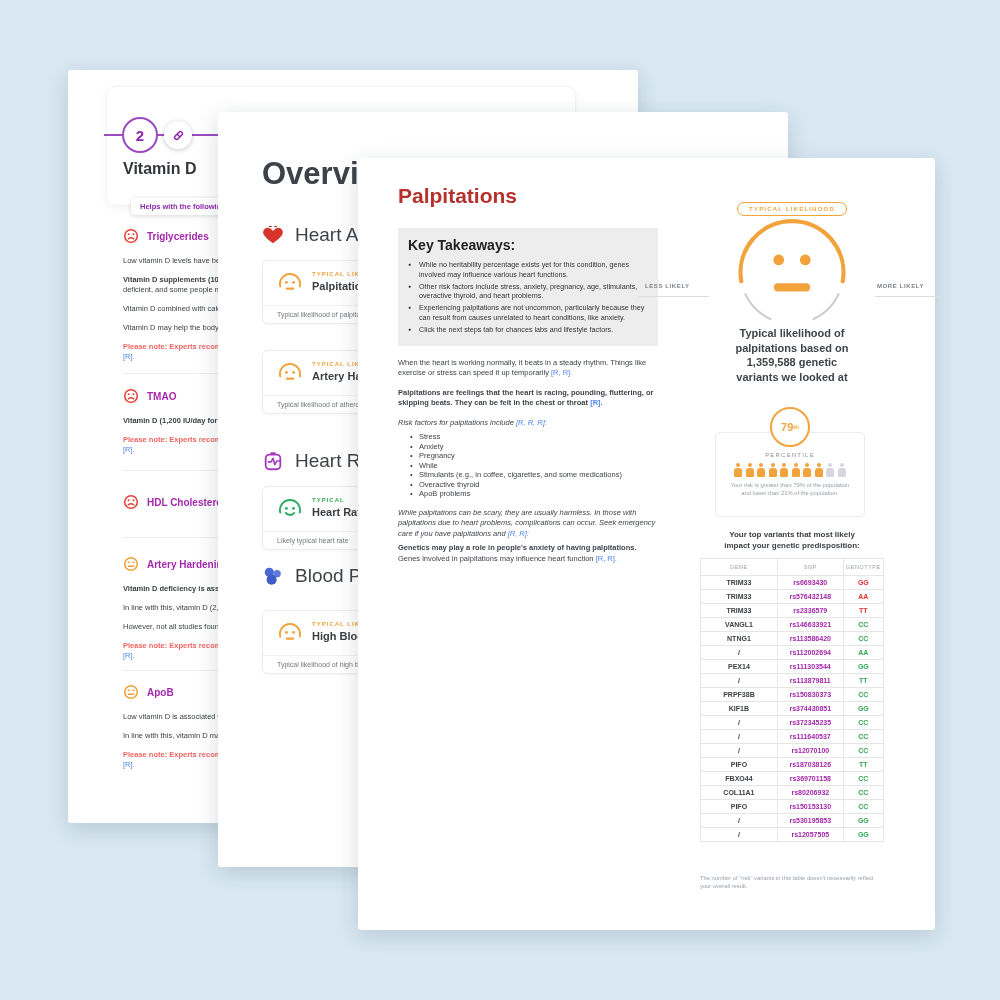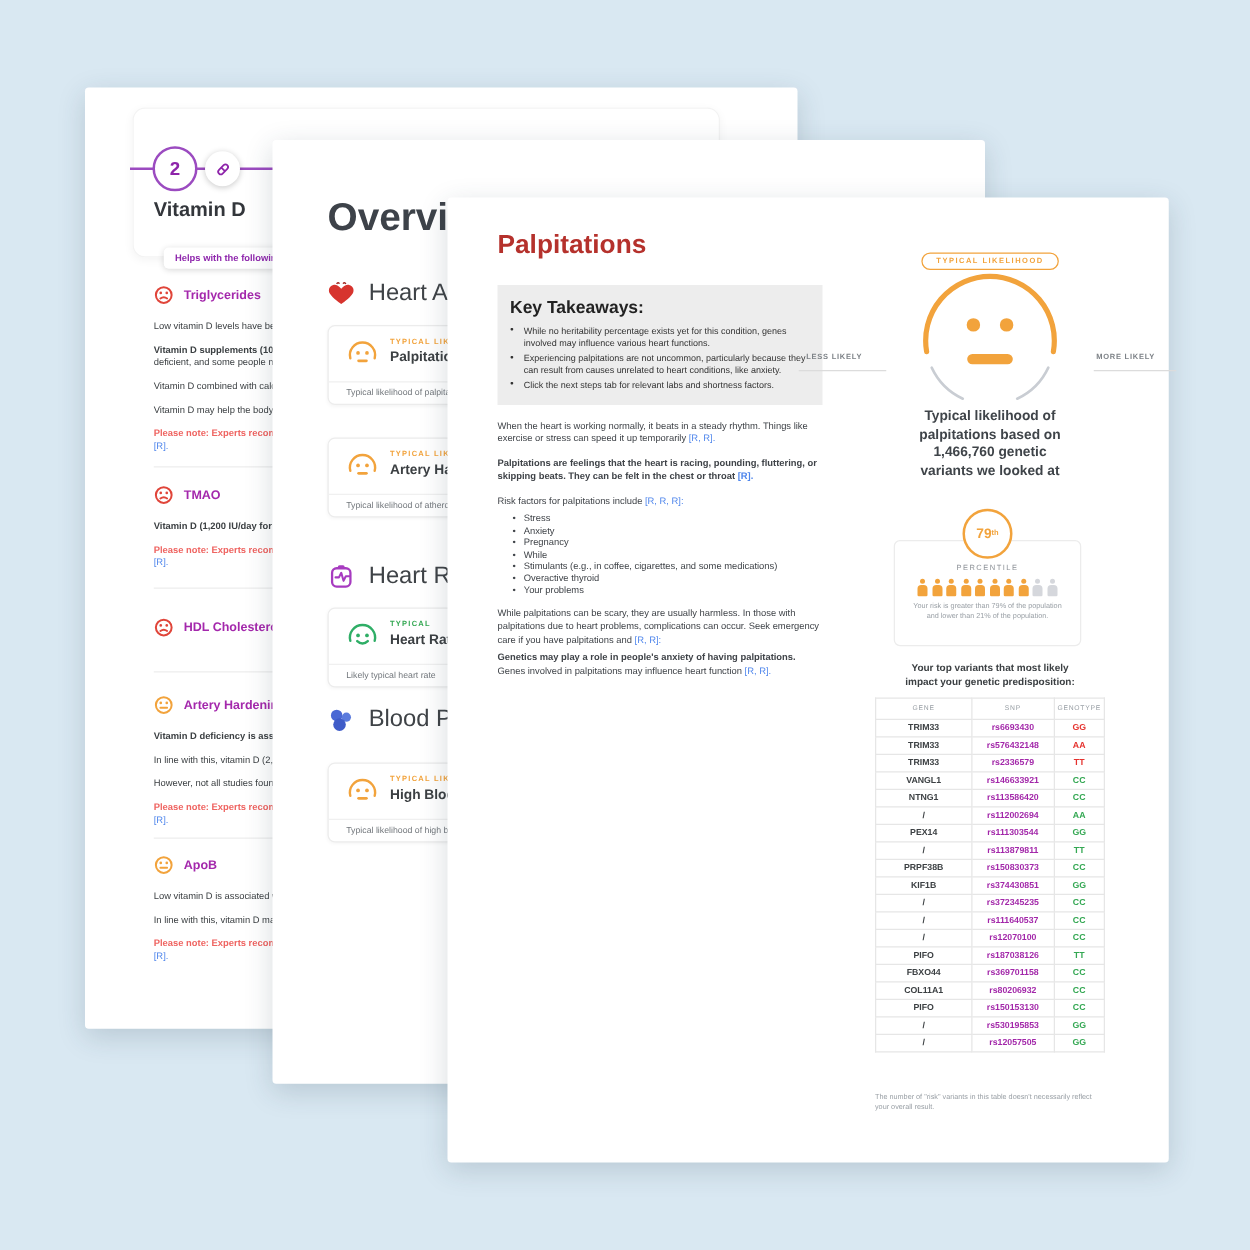--- a/index.html
+++ b/index.html
@@ -74,21 +74,21 @@
   .kt-box { background:#ededed; padding:9px 10px; margin-bottom:12px; }
   .kt-heading { font-size:14px; font-weight:bold; color:#222; margin-bottom:7px; }
   .kt-list { list-style:none; }
   .kt-list li { position:relative; padding-left:11px; font-size:7.2px;
     line-height:9.8px; color:#333; margin-bottom:2px; }
   .kt-list li::before { content:"●"; position:absolute; left:0; top:0;
     font-size:5px; }
   .para { font-size:7.5px; line-height:10.5px; color:#3f4348; margin-bottom:9px; }
   .para .b { font-weight:bold; }
   .para.bold { font-weight:bold; }
-  .para.tight { margin-bottom:4px; }
+  .para.tight { margin-bottom:4px;font-style:italic; }
   .lnk { color:#4f86ec; }
   .blist { list-style:none; margin:0 0 9px 12px; }
   .blist li { position:relative; padding-left:9px; font-size:7.5px;
     line-height:9.5px; color:#3f4348; }
   .blist li::before { content:"•"; position:absolute; left:0; top:0; }
 
   .tl-badge { position:absolute; left:434px; top:44px; transform:translateX(-50%);
     border:1px solid #f2a33c; border-radius:9px; padding:3px 11px; font-size:6px;
     letter-spacing:1.2px; font-weight:bold; color:#f2a33c; white-space:nowrap;
     background:#fff; }
@@ -352,43 +352,44 @@
 <div class="page" id="page-palpitations">
   <div class="left-col">
     <h1 class="p3-title">Palpitations</h1>
 
     <div class="kt-box">
       <div class="kt-heading">Key Takeaways:</div>
       <ul class="kt-list">
 
           <li><span>While no heritability percentage exists yet for this condition, genes involved may influence various heart functions.</span><span class="b"></span><span></span></li>
 
+          <li><span>Other risk factors include stress, anxiety, pregnancy, age, stimulants, overactive thyroid, and heart problems.</span><span class="b"></span><span></span></li>
 
           <li><span>Experiencing palpitations are not uncommon, particularly because they can result from causes unrelated to heart conditions, like anxiety.</span><span class="b"></span><span></span></li>
 
 
-          <li><span>Click the </span><span class="b">next steps</span><span> tab for relevant labs and shortness factors.</span></li>
+          <li><span>Click the </span><span class="b">next steps</span><span> tab for chances labs and lifestyle factors.</span></li>
 
       </ul>
     </div>
 
     <p class="para"><span>When the heart is working normally, it beats in a steady rhythm. Things like exercise or stress can speed it up temporarily</span> <span class="lnk">[R, R].</span></p>
 
     <p class="para bold"><span>Palpitations are feelings that the heart is racing, pounding, fluttering, or skipping beats. They can be felt in the chest or throat</span> <span class="lnk">[R].</span></p>
 
     <p class="para tight"><span>Risk factors for palpitations include</span> <span class="lnk">[R, R, R]:</span></p>
 
     <ul class="blist">
       <li>Stress</li>
         <li>Anxiety</li>
         <li>Pregnancy</li>
         <li>While</li>
         <li>Stimulants (e.g., in coffee, cigarettes, and some medications)</li>
         <li>Overactive thyroid</li>
-        <li>Your problems</li>
+        <li>ApoB problems</li>
     </ul>
 
     <p class="para tight"><span>While palpitations can be scary, they are usually harmless. In those with palpitations due to heart problems, complications can occur. Seek emergency care if you have palpitations and</span> <span class="lnk">[R, R]:</span></p>
 
 
     <p class="para"><span class="b">Genetics may play a role in people's anxiety of having palpitations.</span><span> Genes involved in palpitations may influence heart function</span> <span class="lnk">[R, R].</span></p>
   </div>
 
   <div class="tl-badge">TYPICAL LIKELIHOOD</div>
 
@@ -399,21 +400,21 @@
     <circle cx="84" cy="60" r="6.5" fill="#f2a33c"></circle>
     <circle cx="116" cy="60" r="6.5" fill="#f2a33c"></circle>
     <rect x="78" y="88" width="44" height="10" rx="5" fill="#f2a33c"></rect>
   </svg>
   <span class="side-label" style="left:287px; top:125px">LESS LIKELY</span>
   <div class="side-line" style="left:281px; top:138px; width:70px"></div>
   <span class="side-label" style="left:519px; top:125px">MORE LIKELY</span>
   <div class="side-line" style="left:517px; top:138px; width:66px"></div>
   <div class="gauge-caption">Typical likelihood of
 palpitations based on
-1,466,760 genetic
+1,359,588 genetic
 variants we looked at</div>
 
   <div class="pct-circle">
     <span>79</span>
       <sup>th</sup>
   </div>
   <div class="pct-card">
     <div class="pct-label">PERCENTILE</div>
     <div class="people-row">
       <span class="person filled"></span>

